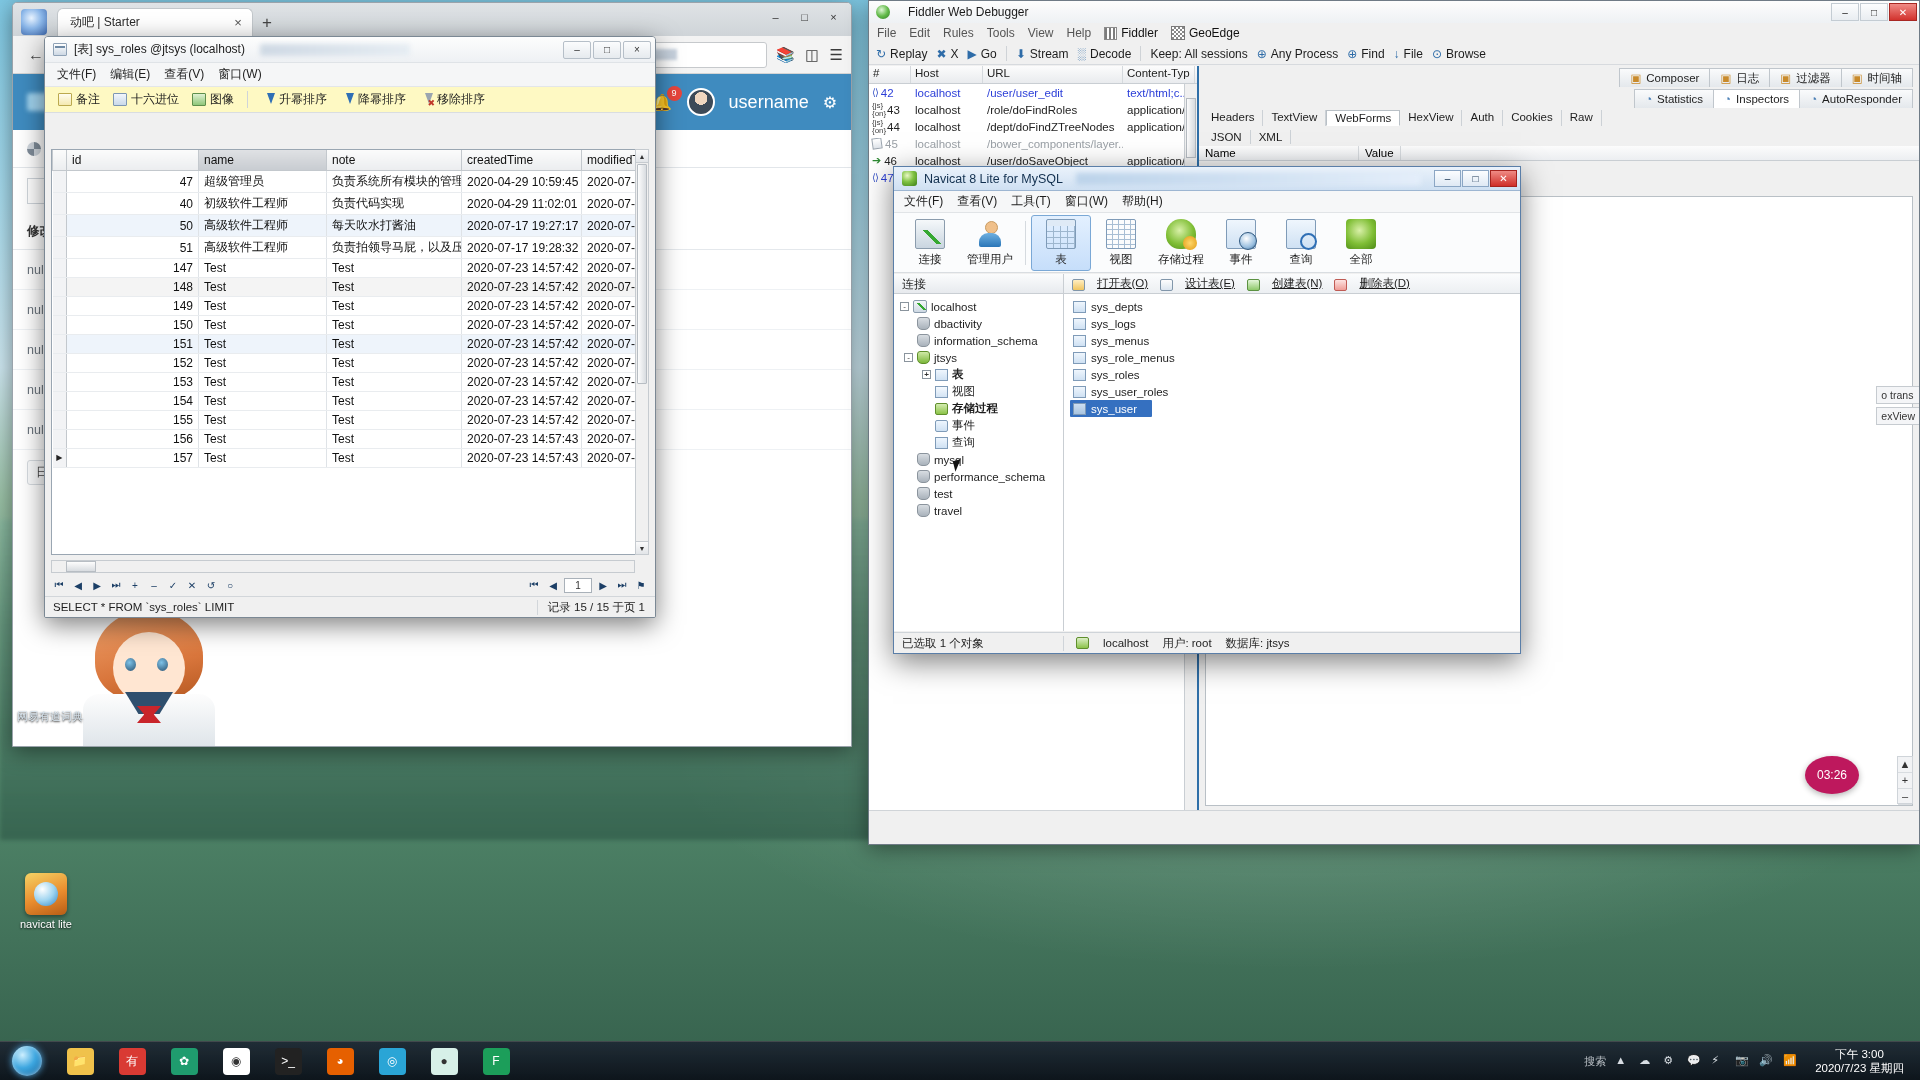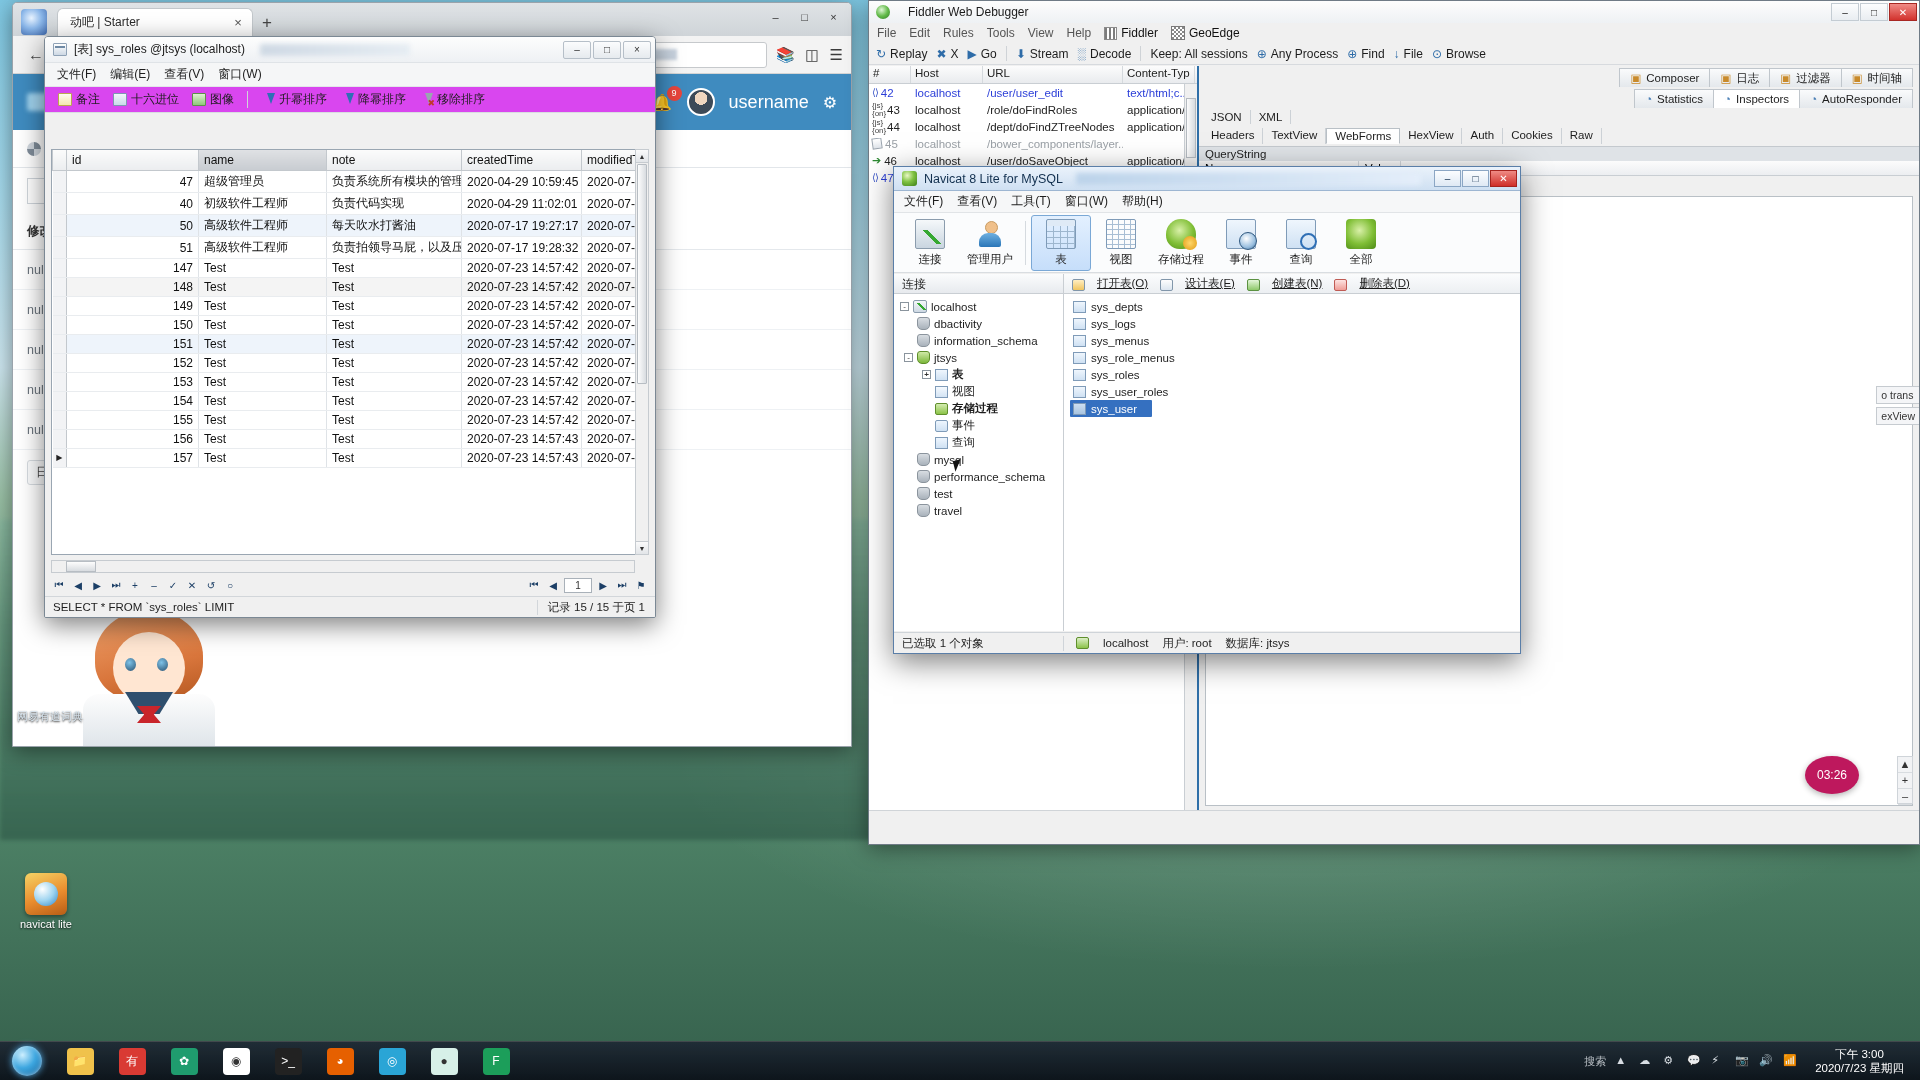--- a/index.html
+++ b/index.html
@@ -140,21 +140,21 @@
      border:1px solid #8fa2b6; border-radius:1px; position:relative;}
   .gw-title .ic:after{content:"";position:absolute;left:1px;top:2px;right:1px;height:2px;background:#6f8aa5;}
   .gw-title .t { font-size:12px; color:#1d1d1d; }
   .gw-title .blurtail{ width:150px;height:12px; margin-left:8px;
      background:linear-gradient(90deg,#cfd9e4,#e6edf3); filter:blur(2.4px); border-radius:2px;}
   .gw-wb { margin-left:auto; display:flex; gap:2px; }
   .gw-wb div{ width:28px;height:18px; border:1px solid #b6bfc8; background:linear-gradient(180deg,#fbfcfd,#e6eaee);
      display:flex;align-items:center;justify-content:center; font-size:10px; color:#333; border-radius:2px;}
   .gw-menu { height:24px; display:flex; align-items:center; gap:14px; padding:0 12px; font-size:12px;
      color:#1d1d1d; background:#f5f6f7; border-bottom:1px solid #e3e6e9; }
-  .gw-tools { height:26px; display:flex; align-items:center; gap:3px; padding:0 8px; background:#d946ef;
+  .gw-tools { height:26px; display:flex; align-items:center; gap:3px; padding:0 8px; background:#fef9c3;
      border-bottom:1px solid #d9dde1; font-size:12px; color:#1d1d1d; }
   .gw-tools .b{ display:flex;align-items:center;gap:4px; padding:2px 5px; border-radius:2px;}
   .gw-tools .sep{ width:1px;height:17px;background:#cfd4d9; margin:0 5px; }
   .mini { width:14px;height:13px; border-radius:1px; display:inline-block; }
   .mini.note{ background:linear-gradient(180deg,#fffdf0,#f4e9b0); border:1px solid #bba94e; }
   .mini.hex{ background:linear-gradient(180deg,#f2f6fb,#c9d9ea); border:1px solid #7d97b3; }
   .mini.img{ background:linear-gradient(180deg,#dff1d2,#8fc77a); border:1px solid #5e8f4c; }
   .mini.sortaz, .mini.sortza, .mini.sortrm { position:relative; background:transparent; }
   .mini.sortaz:before,.mini.sortza:before,.mini.sortrm:before{ content:"";position:absolute;left:6px;top:0;
      width:0;height:0;border-left:4px solid transparent;border-right:4px solid transparent;}
@@ -641,34 +641,33 @@
           </div>
           <div class="fd-tab active">
             <span style="color:#4a7fb5">◔</span>
             <span>Inspectors</span>
           </div>
           <div class="fd-tab">
             <span style="color:#4a7fb5">◔</span>
             <span>AutoResponder</span>
           </div>
         </div>
-      <div class="fd-subtabs" id="fd-dtabs2">
-          <div>JSON</div>
-          <div>XML</div>
-        </div>
       <div class="fd-subtabs" id="fd-dtabs">
           <div>Headers</div>
           <div>TextView</div>
           <div class="act">WebForms</div>
           <div>HexView</div>
           <div>Auth</div>
           <div>Cookies</div>
           <div>Raw</div>
         </div>
-      <div class="qs-head">QueryString</div>
+      <div class="fd-subtabs" id="fd-dtabs2">
+          <div>JSON</div>
+          <div>XML</div>
+        </div>
       <div class="qs-cols">
         <div class="qs-name">Name</div>
         <div>Value</div>
       </div>
       <div class="fd-white"></div>
       <div class="side-tags" id="fd-sidetags">
           <div>o trans</div>
           <div>exView</div>
         </div>
       <div class="fd-bub">03:26</div>

